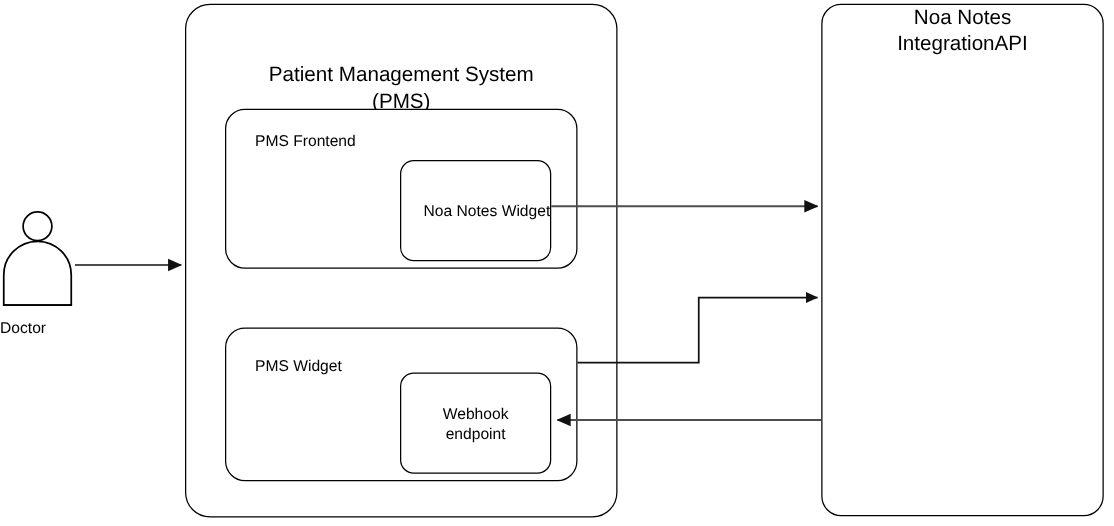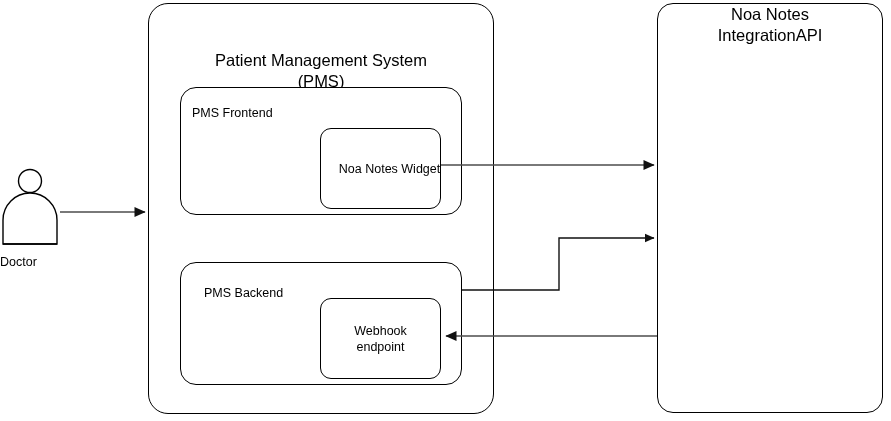--- a/index.html
+++ b/index.html
@@ -59,21 +59,21 @@
     top: 262px;
     width: 282px;
     height: 123px;
   }
   .section-label {
     position: absolute;
     font-size: 12.5px;
     line-height: 15px;
     white-space: nowrap;
   }
-  #pms-frontend-label { left: 192px; top: 106px; }
+  #pms-frontend-label { left: 204px; top: 106px; }
   #pms-backend-label  { left: 204px; top: 286px; }
 
   
   #noa-notes-widget-box {
     left: 320px;
     top: 128px;
     width: 121px;
     height: 81px;
   }
   #webhook-endpoint-box {
@@ -161,21 +161,21 @@
   <div id="pms-title">Patient Management System
 (PMS)</div>
 
   <div id="pms-frontend-box" class="shape rounded-md"></div>
   <div id="pms-frontend-label" class="section-label">PMS Frontend</div>
 
   <div id="noa-notes-widget-box" class="shape rounded-sm"></div>
   <div id="noa-notes-widget-text" class="leaf-text">Noa Notes Widget</div>
 
   <div id="pms-backend-box" class="shape rounded-md"></div>
-  <div id="pms-backend-label" class="section-label">PMS Backend</div>
+  <div id="pms-backend-label" class="section-label">PMS Widget</div>
 
   <div id="webhook-endpoint-box" class="shape rounded-sm"></div>
   <div id="webhook-endpoint-text" class="leaf-text">Webhook
 endpoint</div>
 
   <div id="integration-api-box" class="shape rounded-md"></div>
   <div id="integration-api-title">Noa Notes
 IntegrationAPI</div>
 
   <svg id="connectors" viewBox="0 0 891 421" xmlns="http://www.w3.org/2000/svg">

